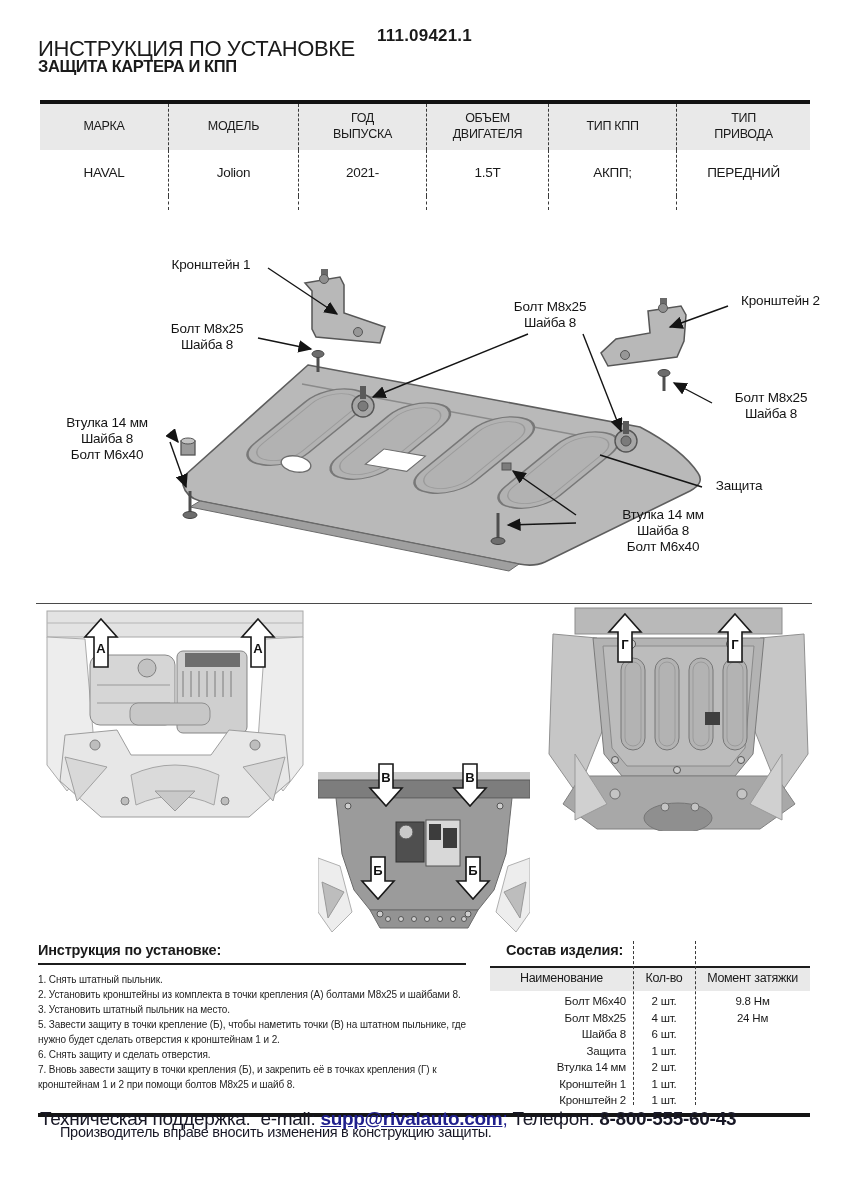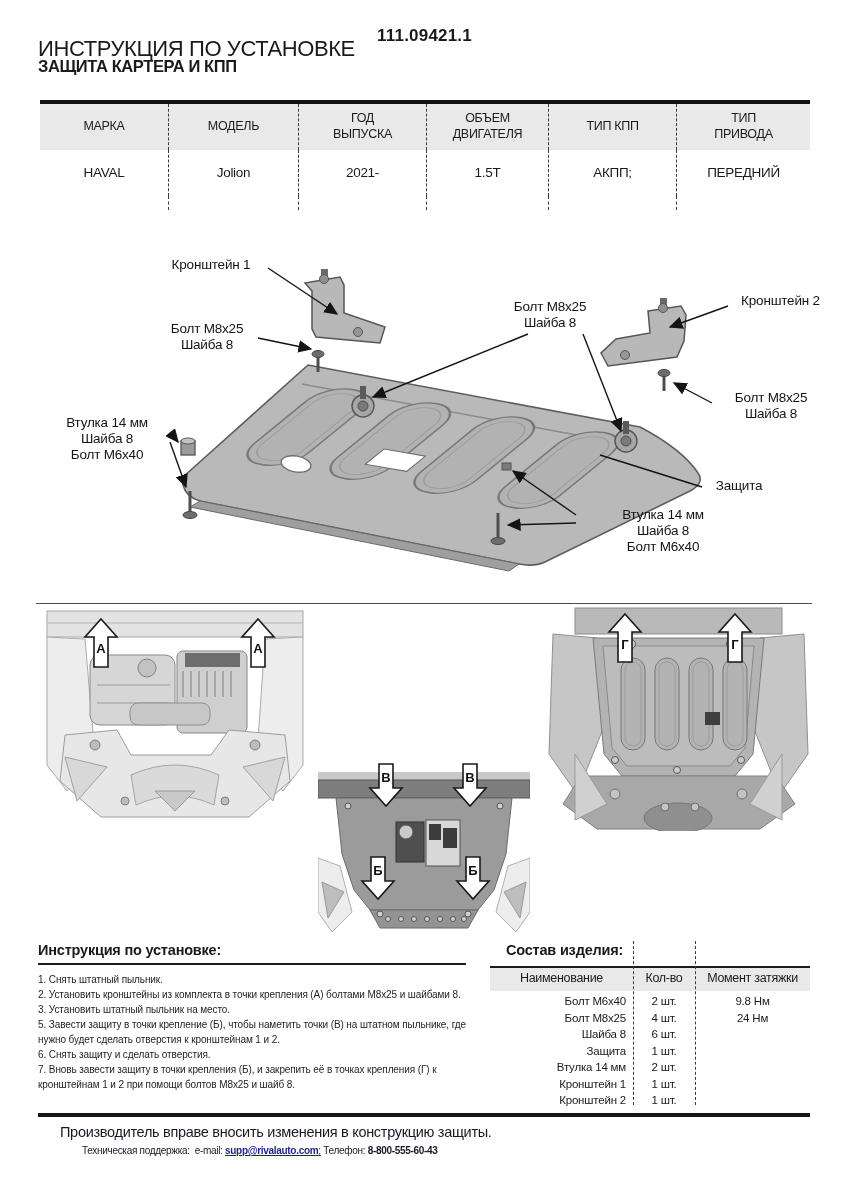--- a/index.html
+++ b/index.html
@@ -53,21 +53,21 @@
   .comp-dash{position:absolute;top:0;height:164px;border-left:1px dashed #3a3a3a;}
   .comp-rows{position:absolute;left:0;top:54px;width:320px;}
   .comp-row{display:flex;height:16.5px;font-size:11.5px;letter-spacing:-.2px;}
   .comp-name{width:143px;box-sizing:border-box;text-align:right;padding-right:7px;}
   .comp-qty{width:62px;text-align:center;}
   .comp-torque{width:115px;text-align:center;}
 
   
   .footer-line{position:absolute;left:38px;top:1113px;width:772px;height:4px;background:#151515;}
   .footer-1{position:absolute;left:40px;top:1124px;font-size:14.5px;letter-spacing:-.3px;color:#181826;margin-left:20px;}
-  .footer-2{position:absolute;left:40px;top:1145px;font-size:10px;letter-spacing:-.3px;color:#181826;margin-left:42px;}
+  .footer-2{position:absolute;left:40px;top:1108px;font-size:19px;letter-spacing:-.3px;color:#181826;}
   .email-link{color:#1f1f8c;font-weight:bold;text-decoration:underline;}
   .after-email{color:#1f1f8c;text-decoration:underline;}
   .phone{font-weight:bold;}
 
   svg text.marker-letter{font-family:"Liberation Sans",sans-serif;font-size:13px;font-weight:bold;fill:#111;}
 </style>
 </head>
 <body>
 
 <div id="page">

